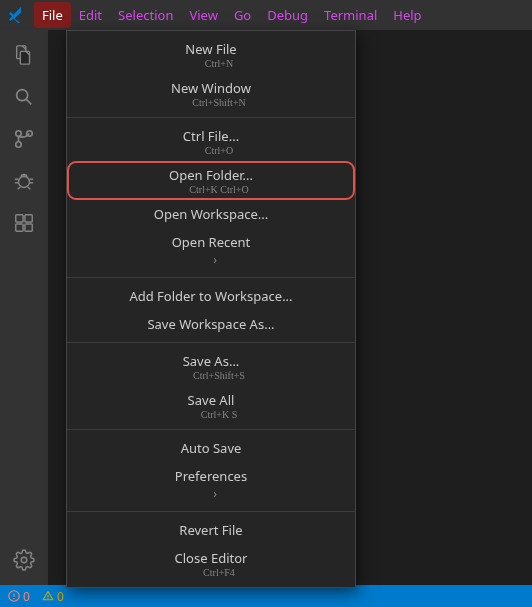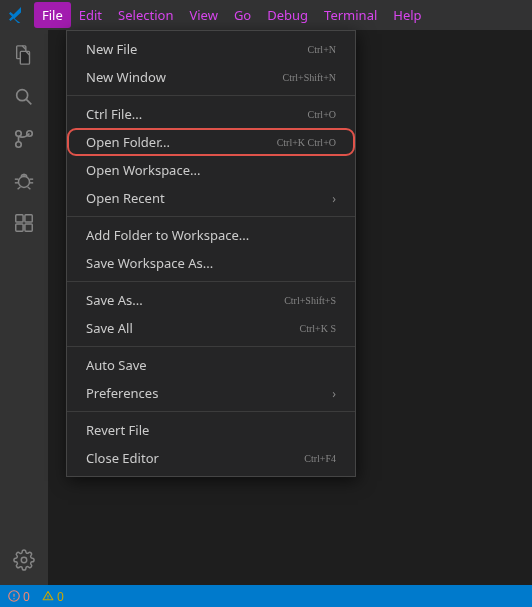--- a/index.html
+++ b/index.html
@@ -104,25 +104,26 @@
     .menu-section-divider {
       height: 1px;
       background: #3c3c3c;
       margin: 4px 0;
     }
 
     .dropdown-item {
       display: flex;
       justify-content: space-between;
       align-items: center;
-      padding: 5px 19px;
+      padding: 5px 27px;
       cursor: pointer;
       color: #cccccc;
       font-size: 13px;
       white-space: nowrap;
+      flex-direction: column;
     }
     .dropdown-item.highlighted {
       background: transparent;
       outline: 2px solid #e0534a;
       outline-offset: -2px;
       border-radius: 9px;
     }
     .dropdown-item .label { flex: 1; }
     .dropdown-item .shortcut {
       color: #858585;
@@ -162,21 +163,21 @@
   </style>
 </head>
 <body>
 
 <div class="menu-bar">
   <div class="vscode-icon">
     <svg width="16" height="16" viewBox="0 0 16 16" fill="#007acc">
       <path d="M12 0L4.5 7.5 1.5 5 0 6.5l3 3-3 3L1.5 14l3-2.5L12 19v-2.5L5.5 11.5 12 5.5V0z"></path>
     </svg>
   </div>
-  <div class="menu-item" style="background:#a21caf;color:#fff;">File</div>
+  <div class="menu-item" style="background:#7f1d1d;color:#fff;">File</div>
   <div class="menu-item">Edit</div>
   <div class="menu-item">Selection</div>
   <div class="menu-item">View</div>
   <div class="menu-item">Go</div>
   <div class="menu-item">Debug</div>
   <div class="menu-item">Terminal</div>
   <div class="menu-item">Help</div>
 </div>
 
 <div class="sidebar">

